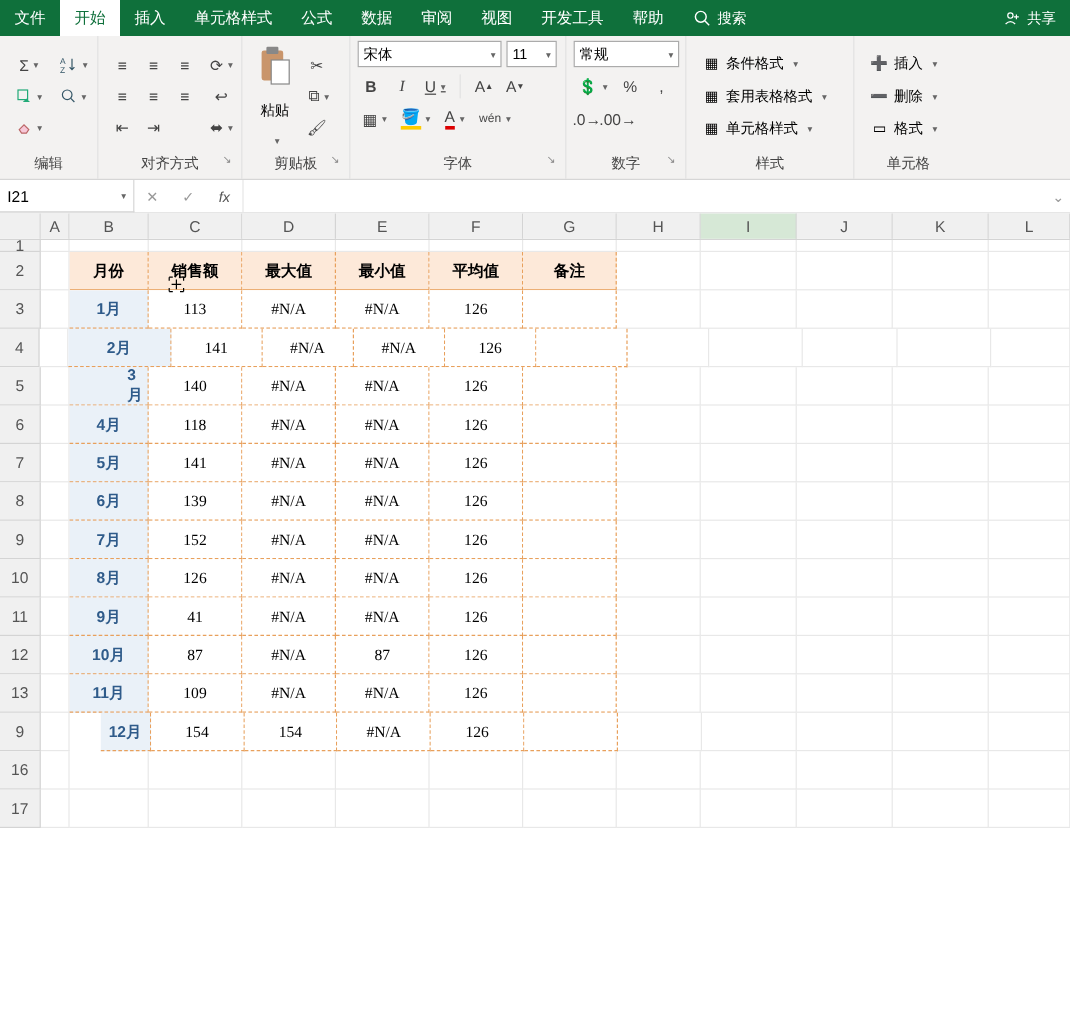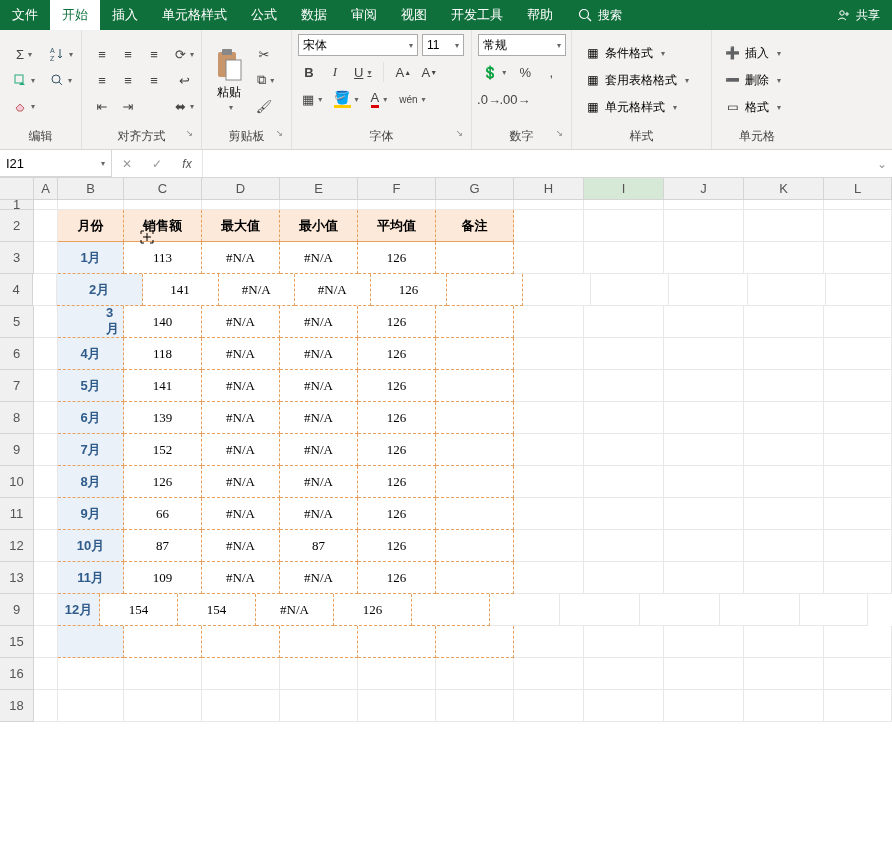--- a/index.html
+++ b/index.html
@@ -18,21 +18,21 @@
 .group-body { flex: 1; display: flex; align-items: center; }
 .group-label { text-align: center; font-size: 12px; color: #444; padding: 2px 0; position: relative; }
 .group-label .dlg { position: absolute; right: 2px; top: 2px; font-size: 9px; color: #888; }
 .btncol { display: flex; flex-direction: column; gap: 4px; padding: 0 3px; justify-content: center; }
 .btnrow { display: flex; gap: 4px; align-items: center; }
 .rbtn { width: 22px; height: 22px; display: flex; align-items: center; justify-content: center; font-size: 13px; color: #444; background: transparent; border: none; cursor: pointer; }
 .rbtn.wide { width: auto; padding: 0 4px; }
 .combo { border: 1px solid #ababab; background: #fff; height: 22px; font-size: 12px; padding: 0 4px; display: flex; align-items: center; justify-content: space-between; }
 .dd { font-size: 8px; color: #666; margin-left: 4px; }
 .vline { width: 1px; height: 60px; background: #e1e1e1; margin: 0 4px; }
-.bigbtn { display: flex; flex-direction: column; align-items: center; justify-content: center; gap: 2px; padding: 4px 6px; cursor: pointer; }
+.bigbtn { display: flex; flex-direction: column; align-items: center; justify-content: center; gap: 12px; padding: 4px 6px; cursor: pointer; }
 .style-item { display: flex; align-items: center; gap: 4px; font-size: 12px; padding: 2px 4px; white-space: nowrap; cursor: pointer; }
 .glyph { width: 16px; height: 16px; display:inline-flex; align-items:center; justify-content:center; }
 
 
 .formulabar { height: 28px; background: #fff; border-bottom: 1px solid #d6d6d6; display: flex; align-items: stretch; }
 .namebox { width: 112px; border: 1px solid #d6d6d6; border-top: none; border-left: none; display: flex; align-items: center; padding: 0 6px; font-size: 13px; justify-content: space-between; }
 .fb-btns { display: flex; align-items: center; border-right: 1px solid #e6e6e6; }
 .fb-btn { width: 30px; display: flex; align-items: center; justify-content: center; color: #999; }
 .fb-input { flex: 1; }
 .fb-expand { width: 20px; display:flex; align-items:center; justify-content:center; color:#999; }
@@ -461,21 +461,21 @@
         <div class="cell " style="width: 70px;"></div>
         <div class="cell " style="width: 80px;"></div>
         <div class="cell " style="width: 80px;"></div>
         <div class="cell " style="width: 80px;"></div>
         <div class="cell " style="width: 68px;"></div>
       </div>
       <div class="gridrow">
         <div class="rowhead">11</div>
         <div class="cell " style="width: 24px;"></div>
         <div class="cell dt-month" style="width: 66px;">9月</div>
-        <div class="cell dt-mcell" style="width: 78px;">66</div>
+        <div class="cell dt-mcell" style="width: 78px;">41</div>
         <div class="cell dt-mcell" style="width: 78px;">#N/A</div>
         <div class="cell dt-mcell" style="width: 78px;">#N/A</div>
         <div class="cell dt-mcell" style="width: 78px;">126</div>
         <div class="cell dt-mcell" style="width: 78px;"></div>
         <div class="cell " style="width: 70px;"></div>
         <div class="cell " style="width: 80px;"></div>
         <div class="cell " style="width: 80px;"></div>
         <div class="cell " style="width: 80px;"></div>
         <div class="cell " style="width: 68px;"></div>
       </div>
@@ -505,64 +505,49 @@
         <div class="cell dt-mcell" style="width: 78px;"></div>
         <div class="cell " style="width: 70px;"></div>
         <div class="cell " style="width: 80px;"></div>
         <div class="cell " style="width: 80px;"></div>
         <div class="cell " style="width: 80px;"></div>
         <div class="cell " style="width: 68px;"></div>
       </div>
       <div class="gridrow">
         <div class="rowhead">9</div>
         <div class="cell " style="width: 24px;"></div>
-        <div class="cell dt-month" style="width: 42px;">12月</div>
+        <div class="cell dt-month" style="width: 42px; margin-left: 26px;">12月</div>
         <div class="cell dt-mcell" style="width: 78px;">154</div>
         <div class="cell dt-mcell" style="width: 78px;">154</div>
         <div class="cell dt-mcell" style="width: 78px;">#N/A</div>
         <div class="cell dt-mcell" style="width: 78px;">126</div>
         <div class="cell dt-mcell" style="width: 78px;"></div>
         <div class="cell " style="width: 70px;"></div>
         <div class="cell " style="width: 80px;"></div>
         <div class="cell " style="width: 80px;"></div>
         <div class="cell " style="width: 80px;"></div>
         <div class="cell " style="width: 68px;"></div>
       </div>
       <div class="gridrow">
-        <div class="rowhead">15</div>
-        <div class="cell " style="width: 24px;"></div>
-        <div class="cell dt-month" style="width: 66px;"></div>
-        <div class="cell dt-mcell" style="width: 78px;"></div>
-        <div class="cell dt-mcell" style="width: 78px;"></div>
-        <div class="cell dt-mcell" style="width: 78px;"></div>
-        <div class="cell dt-mcell" style="width: 78px;"></div>
-        <div class="cell dt-mcell" style="width: 78px;"></div>
-        <div class="cell " style="width: 70px;"></div>
-        <div class="cell " style="width: 80px;"></div>
-        <div class="cell " style="width: 80px;"></div>
-        <div class="cell " style="width: 80px;"></div>
-        <div class="cell " style="width: 68px;"></div>
-      </div>
-      <div class="gridrow">
         <div class="rowhead">16</div>
         <div class="cell " style="width: 24px;"></div>
         <div class="cell " style="width: 66px;"></div>
         <div class="cell " style="width: 78px;"></div>
         <div class="cell " style="width: 78px;"></div>
         <div class="cell " style="width: 78px;"></div>
         <div class="cell " style="width: 78px;"></div>
         <div class="cell " style="width: 78px;"></div>
         <div class="cell " style="width: 70px;"></div>
         <div class="cell " style="width: 80px;"></div>
         <div class="cell " style="width: 80px;"></div>
         <div class="cell " style="width: 80px;"></div>
         <div class="cell " style="width: 68px;"></div>
       </div>
       <div class="gridrow">
-        <div class="rowhead">18</div>
+        <div class="rowhead">17</div>
         <div class="cell " style="width: 24px;"></div>
         <div class="cell " style="width: 66px;"></div>
         <div class="cell " style="width: 78px;"></div>
         <div class="cell " style="width: 78px;"></div>
         <div class="cell " style="width: 78px;"></div>
         <div class="cell " style="width: 78px;"></div>
         <div class="cell " style="width: 78px;"></div>
         <div class="cell " style="width: 70px;"></div>
         <div class="cell " style="width: 80px;"></div>
         <div class="cell " style="width: 80px;"></div>

